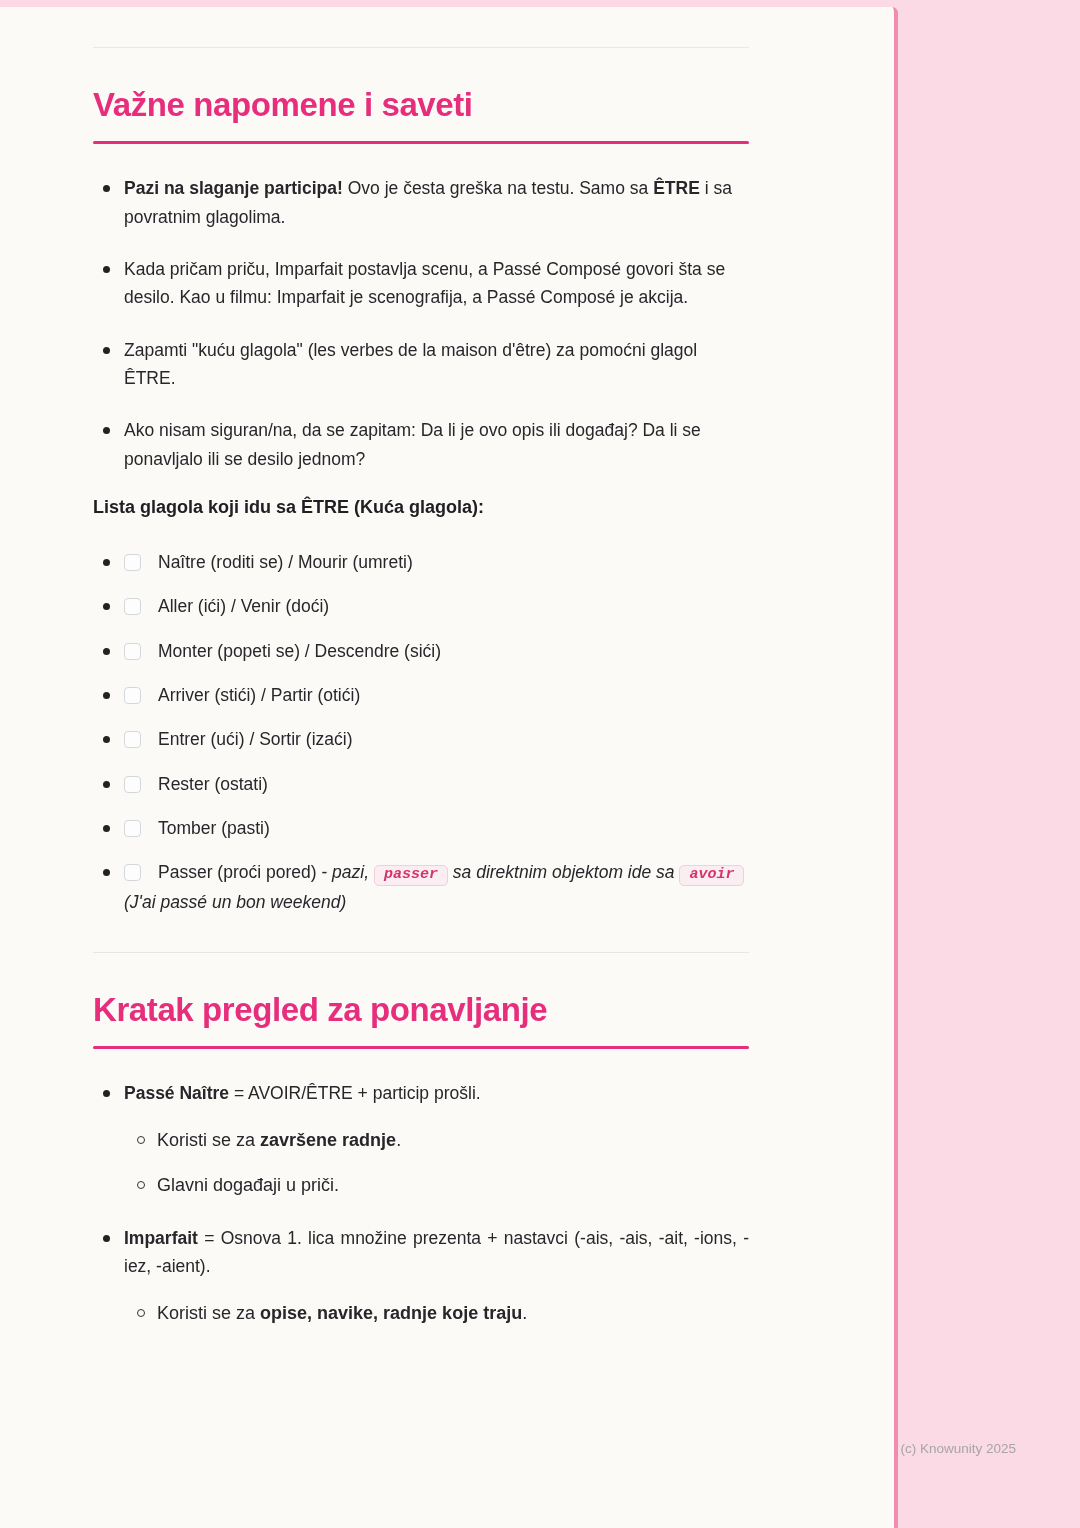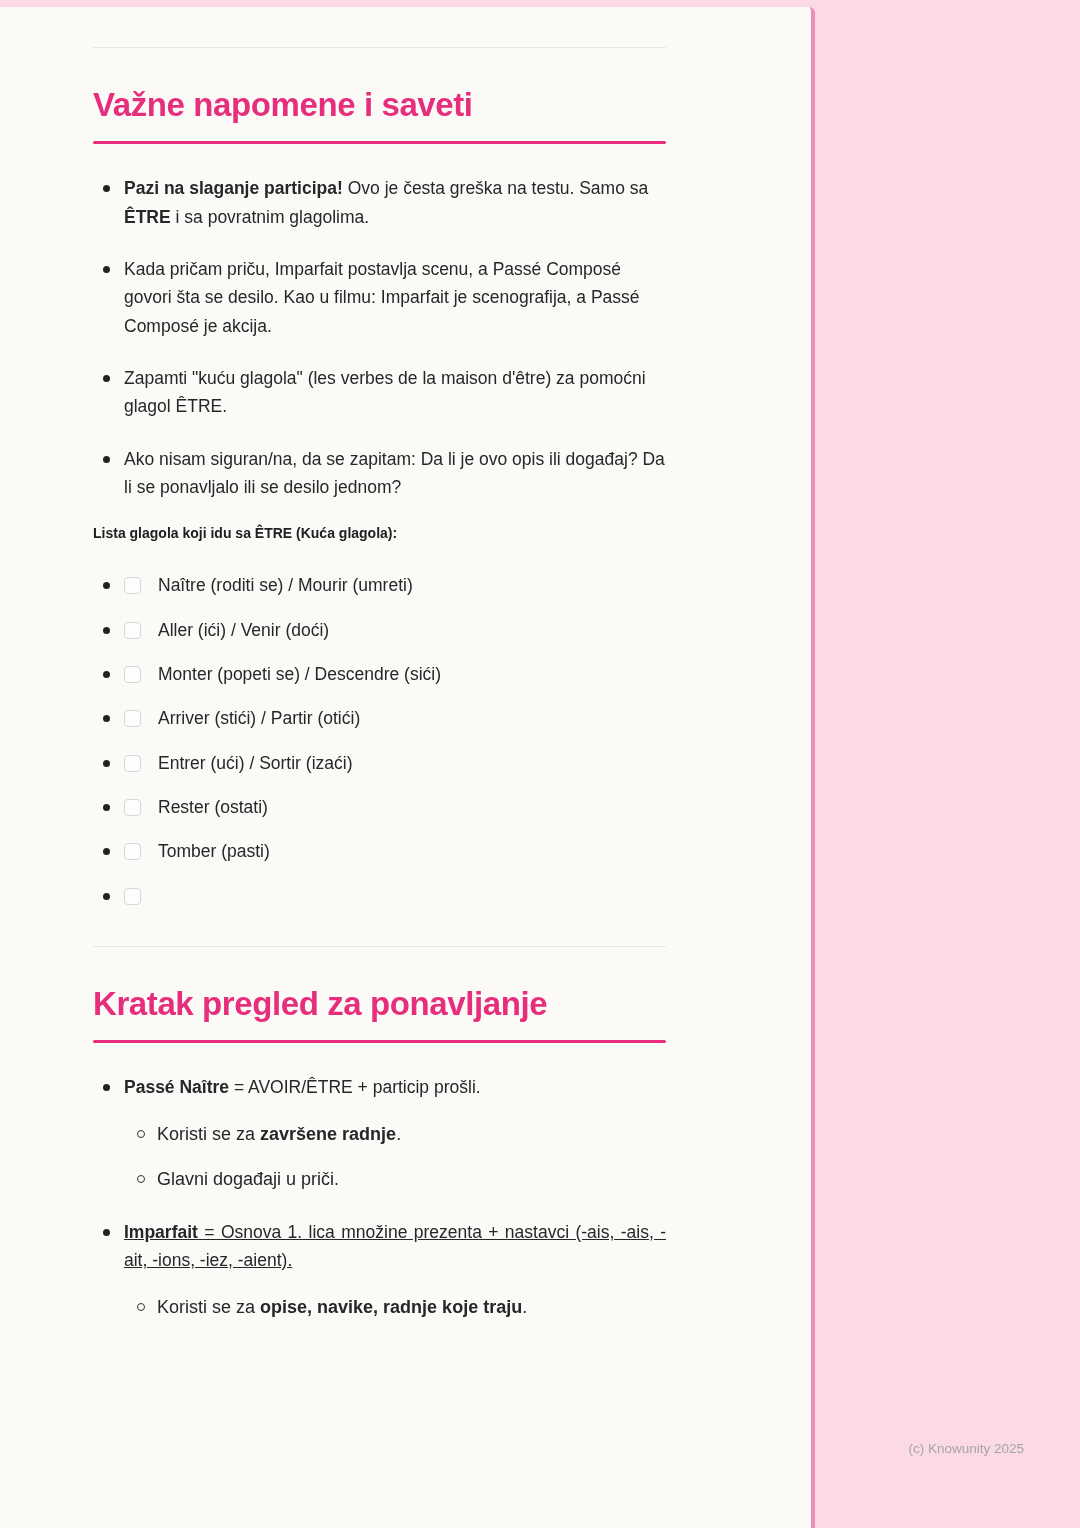--- a/index.html
+++ b/index.html
@@ -13,21 +13,21 @@
   }
   *{box-sizing:border-box;}
   html,body{margin:0;padding:0;}
   body{
     width:1080px;height:1528px;position:relative;overflow:hidden;
     background:var(--edge-pink);
     font-family:"Liberation Sans","DejaVu Sans",sans-serif;
     color:var(--text);
   }
   .card{
-    position:absolute;top:7px;left:0;width:815px;height:1521px;
+    position:absolute;top:7px;left:0;width:898px;height:1521px;
     background:#fbfaf7;
     border-right:4px solid var(--bar-pink);
     border-top-right-radius:6px;
   }
   .content{padding:40px 145px 0 93px;}
   .top-divider{height:1px;background:#e9e8e4;}
   .section-title{
     color:var(--accent);
     font-size:33px;line-height:1.25;font-weight:700;
     letter-spacing:-0.4px;
@@ -44,53 +44,53 @@
   .disc{
     position:absolute;left:10px;top:11px;
     width:7px;height:7px;border-radius:50%;background:#222;
   }
   .circle{
     position:absolute;left:6px;top:10px;
     width:8px;height:8px;border-radius:50%;
     border:1.5px solid #333;background:transparent;
   }
   .subheading{
-    font-weight:700;font-size:14px;color:#202024;
+    font-weight:700;font-size:18px;color:#202024;
     margin:20px 0 30px;
   }
   .checklist>li{
     position:relative;padding-left:31px;
     font-size:17.5px;line-height:1.62;
     margin-bottom:16px;
   }
   .checkbox{
     display:inline-block;width:17px;height:17px;
     border:1.5px solid #d4d7db;border-radius:4px;background:#fdfdfd;
     margin-right:17px;vertical-align:-3px;
   }
   .divider{border:none;height:1px;background:#e7e6e2;margin:36px 0 0;}
   .sub{margin:18px 0 0 7px;}
   .sub>li{
     position:relative;padding-left:26px;
     font-size:18px;line-height:1.62;
     margin-bottom:16px;
   }
   .sub>li>.txt{display:block;}
-  .justify{text-align:justify;text-decoration:underline;}
+  .justify{text-align:justify;}
   .seg-b{font-weight:700;}
   .seg-i{font-style:italic;}
   .seg-c{
     font-family:"Liberation Mono","DejaVu Sans Mono",monospace;
     font-style:italic;font-weight:700;
     color:var(--code-color);background:var(--code-bg);
     border:1px solid var(--code-border);border-radius:5px;
     padding:0 9px 2px;font-size:15px;white-space:nowrap;
   }
   .watermark{
-    position:absolute;top:1441px;right:56px;
+    position:absolute;top:1441px;right:64px;
     font-size:13.5px;color:#a6a6a3;z-index:5;
   }
 </style>
 </head>
 <body>
 
 <div class="card">
   <div class="content">
 
     <div class="top-divider"></div>
@@ -136,21 +136,21 @@
         <li>
           <span class="disc"></span><span class="checkbox"></span><span class="txt"><span>Entrer (ući) / Sortir (izaći)</span></span>
         </li>
         <li>
           <span class="disc"></span><span class="checkbox"></span><span class="txt"><span>Rester (ostati)</span></span>
         </li>
         <li>
           <span class="disc"></span><span class="checkbox"></span><span class="txt"><span>Tomber (pasti)</span></span>
         </li>
         <li>
-          <span class="disc"></span><span class="checkbox"></span>
+          <span class="disc"></span><span class="checkbox"></span><span class="txt"><span>Passer (proći pored) - </span><span class="seg-i">pazi, </span><span class="seg-c">passer</span><span class="seg-i"> sa direktnim objektom ide sa </span><span class="seg-c">avoir</span><span class="seg-i"> (J'ai passé un bon weekend)</span></span>
         </li>
       </ul>
     </section>
 
     <hr class="divider">
 
     <section>
       <h1 class="section-title">Kratak pregled za ponavljanje</h1>
       <div class="h-rule"></div>
 

